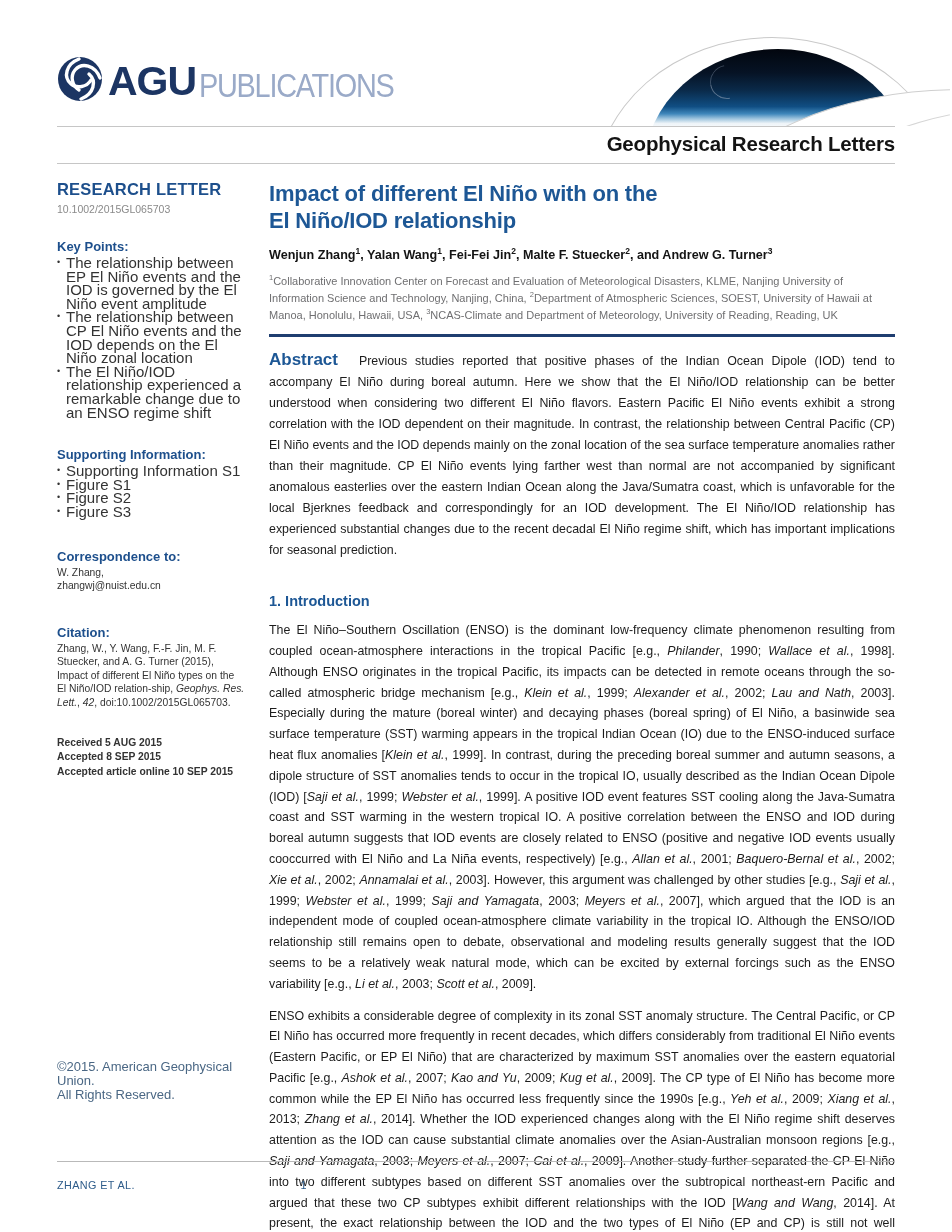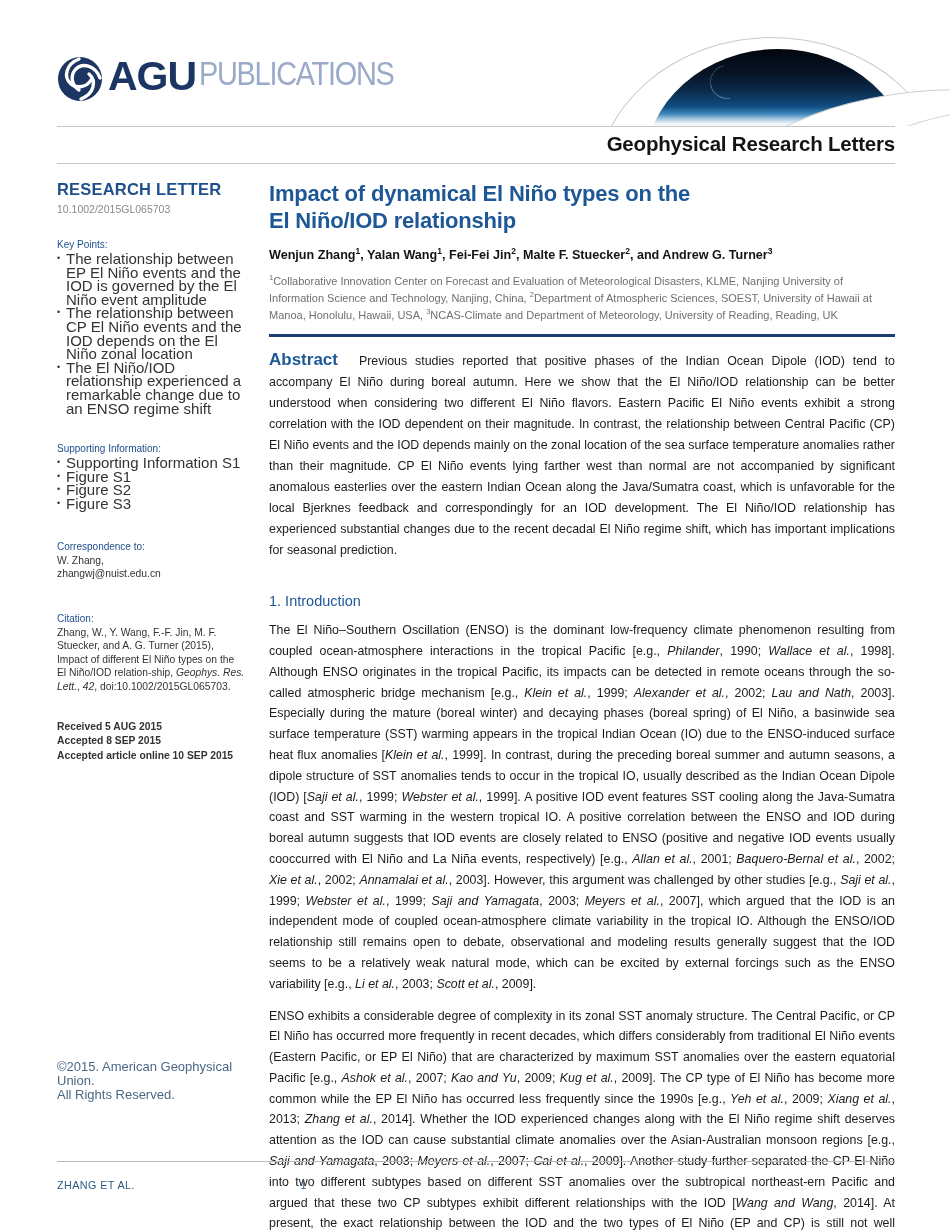--- a/index.html
+++ b/index.html
@@ -4,21 +4,21 @@
 <style>
   * { margin:0; padding:0; box-sizing:border-box; }
   html,body { background:#ffffff; }
   .page {
     position:relative; width:952px; height:1232px; background:#fff;
     font-family:"Liberation Sans","DejaVu Sans",sans-serif; color:#1c1c1c;
     overflow:hidden;
   }
   
   .masthead { position:relative; height:126px; }
-  .logo { position:absolute; left:57px; top:56px; display:flex; align-items:flex-start; }
+  .logo { position:absolute; left:57px; top:56px; display:flex; align-items:flex-end; }
   .logo svg { display:block; }
   .logo-agu {
     font-size:41px; font-weight:bold; color:#1c3563; letter-spacing:-1px;
     margin-left:5px; line-height:1;
   }
   .logo-pubs {
     font-size:34px; color:#9aaac8; letter-spacing:-1.5px; line-height:1;
     transform:scaleX(.85); transform-origin:left center; margin-left:3px;
   }
   .earth-art { position:absolute; top:27px; right:2px; width:392px; height:99px; overflow:hidden; }
@@ -38,21 +38,21 @@
   .journal-bar { margin:0 57px; border-top:1px solid #c6c6c6; border-bottom:1px solid #c6c6c6;
     padding:5px 0 7px; }
   .journal-title { font-size:20.5px; font-weight:bold; color:#141414; letter-spacing:-.2px;text-align:right; }
   
   .content { display:flex; margin:16px 57px 0; gap:24px; }
   .sidebar { width:188px; flex:none; }
   .main { flex:1; min-width:0; }
   
   .doc-type { font-size:16.5px; font-weight:bold; color:#1d4f8c; letter-spacing:.2px; }
   .doi { font-size:10.5px; color:#8a8a8a; margin-top:4px; }
-  .side-h { font-size:10px; font-weight:normal; color:#1d4f8c; }
+  .side-h { font-size:13px; font-weight:bold; color:#1d4f8c; }
   .mt-keypoints { margin-top:24px; }
   .mt-support { margin-top:28px; }
   .mt-corr { margin-top:30px; }
   .mt-cite { margin-top:32px; }
   .side-list { list-style:none; margin-top:2px; }
   .side-list > * { position:relative; padding-left:9px; font-size:15px; line-height:13.6px; color:#333; }
   .side-list > *::before { content:"•"; position:absolute; left:0; top:0; font-size:9px; color:#333; }
   .side-text { font-size:10.3px; line-height:13.6px; color:#333; margin-top:2px; }
   .dates { margin-top:26px; }
   .dates > * { font-size:10.3px; line-height:14.5px; color:#333;font-weight:bold; }
@@ -60,21 +60,21 @@
     font-size:13px; line-height:13.8px; color:#4a6784; }
   
   .title { font-size:22px; line-height:27px; font-weight:bold; color:#1d5795; letter-spacing:-.2px; }
   .authors { margin-top:12px; font-size:12.6px; font-weight:bold; color:#141414; }
   .authors sup { font-size:8.5px; }
   .affils { margin-top:9px; font-size:11px; line-height:14px; color:#6f6f71; }
   .affils sup { font-size:7.5px; }
   .abstract-rule { height:3px; background:#1f3e70; margin:13px 0 12px; }
   .abstract { font-size:12.4px; line-height:21px; color:#1c1c1c; text-align:justify; }
   .abstract-word { font-size:17px; font-weight:bold; color:#1d5795; padding-right:21px; }
-  .section-h { margin-top:32px; font-size:14.5px; font-weight:normal; color:#1d5795; }
+  .section-h { margin-top:32px; font-size:14.5px; font-weight:bold; color:#1d5795; }
   .para { margin-top:11px; font-size:12.4px; line-height:20.8px; color:#1c1c1c; text-align:justify; }
   
   .footer { position:absolute; left:57px; right:57px; top:1161px; border-top:1px solid #b9b9b9;
     padding-top:17px; display:flex; align-items:baseline;
     font-size:10.8px; color:#2e5c8a; letter-spacing:.4px; }
   .footer-left { flex:none; width:190px; }
   .footer-center { flex:1; text-align:center; }
   .footer-right { flex:none; width:60px; text-align:right; }
 </style>
 </head>
@@ -139,21 +139,21 @@
       <div class="side-text">Zhang, W., Y. Wang, F.-F. Jin, M. F. Stuecker, and A. G. Turner (2015), Impact of different El Niño types on the El Niño/IOD relation-ship, <i>Geophys. Res. Lett.</i>, <i>42</i>, doi:10.1002/2015GL065703.</div>
 
       <div class="dates">
           <div>Received 5 AUG 2015</div>
           <div>Accepted 8 SEP 2015</div>
           <div>Accepted article online 10 SEP 2015</div>
         </div>
     </div>
 
     <div class="main">
-      <h1 class="title"><span>Impact of dynamical El Niño types on the</span><br><span>El Niño/IOD relationship</span></h1>
+      <h1 class="title"><span>Impact of different El Niño with on the</span><br><span>El Niño/IOD relationship</span></h1>
 
       <div class="authors">Wenjun Zhang<sup>1</sup>, Yalan Wang<sup>1</sup>, Fei-Fei Jin<sup>2</sup>, Malte F. Stuecker<sup>2</sup>, and Andrew G. Turner<sup>3</sup></div>
       <div class="affils"><sup>1</sup>Collaborative Innovation Center on Forecast and Evaluation of Meteorological Disasters, KLME, Nanjing University of Information Science and Technology, Nanjing, China, <sup>2</sup>Department of Atmospheric Sciences, SOEST, University of Hawaii at Manoa, Honolulu, Hawaii, USA, <sup>3</sup>NCAS-Climate and Department of Meteorology, University of Reading, Reading, UK</div>
 
       <div class="abstract-rule"></div>
 
       <p class="abstract"><span class="abstract-word">Abstract</span><span>Previous studies reported that positive phases of the Indian Ocean Dipole (IOD) tend to accompany El Niño during boreal autumn. Here we show that the El Niño/IOD relationship can be better understood when considering two different El Niño flavors. Eastern Pacific El Niño events exhibit a strong correlation with the IOD dependent on their magnitude. In contrast, the relationship between Central Pacific (CP) El Niño events and the IOD depends mainly on the zonal location of the sea surface temperature anomalies rather than their magnitude. CP El Niño events lying farther west than normal are not accompanied by significant anomalous easterlies over the eastern Indian Ocean along the Java/Sumatra coast, which is unfavorable for the local Bjerknes feedback and correspondingly for an IOD development. The El Niño/IOD relationship has experienced substantial changes due to the recent decadal El Niño regime shift, which has important implications for seasonal prediction.</span></p>
 
       <h2 class="section-h">1. Introduction</h2>
       <div>

